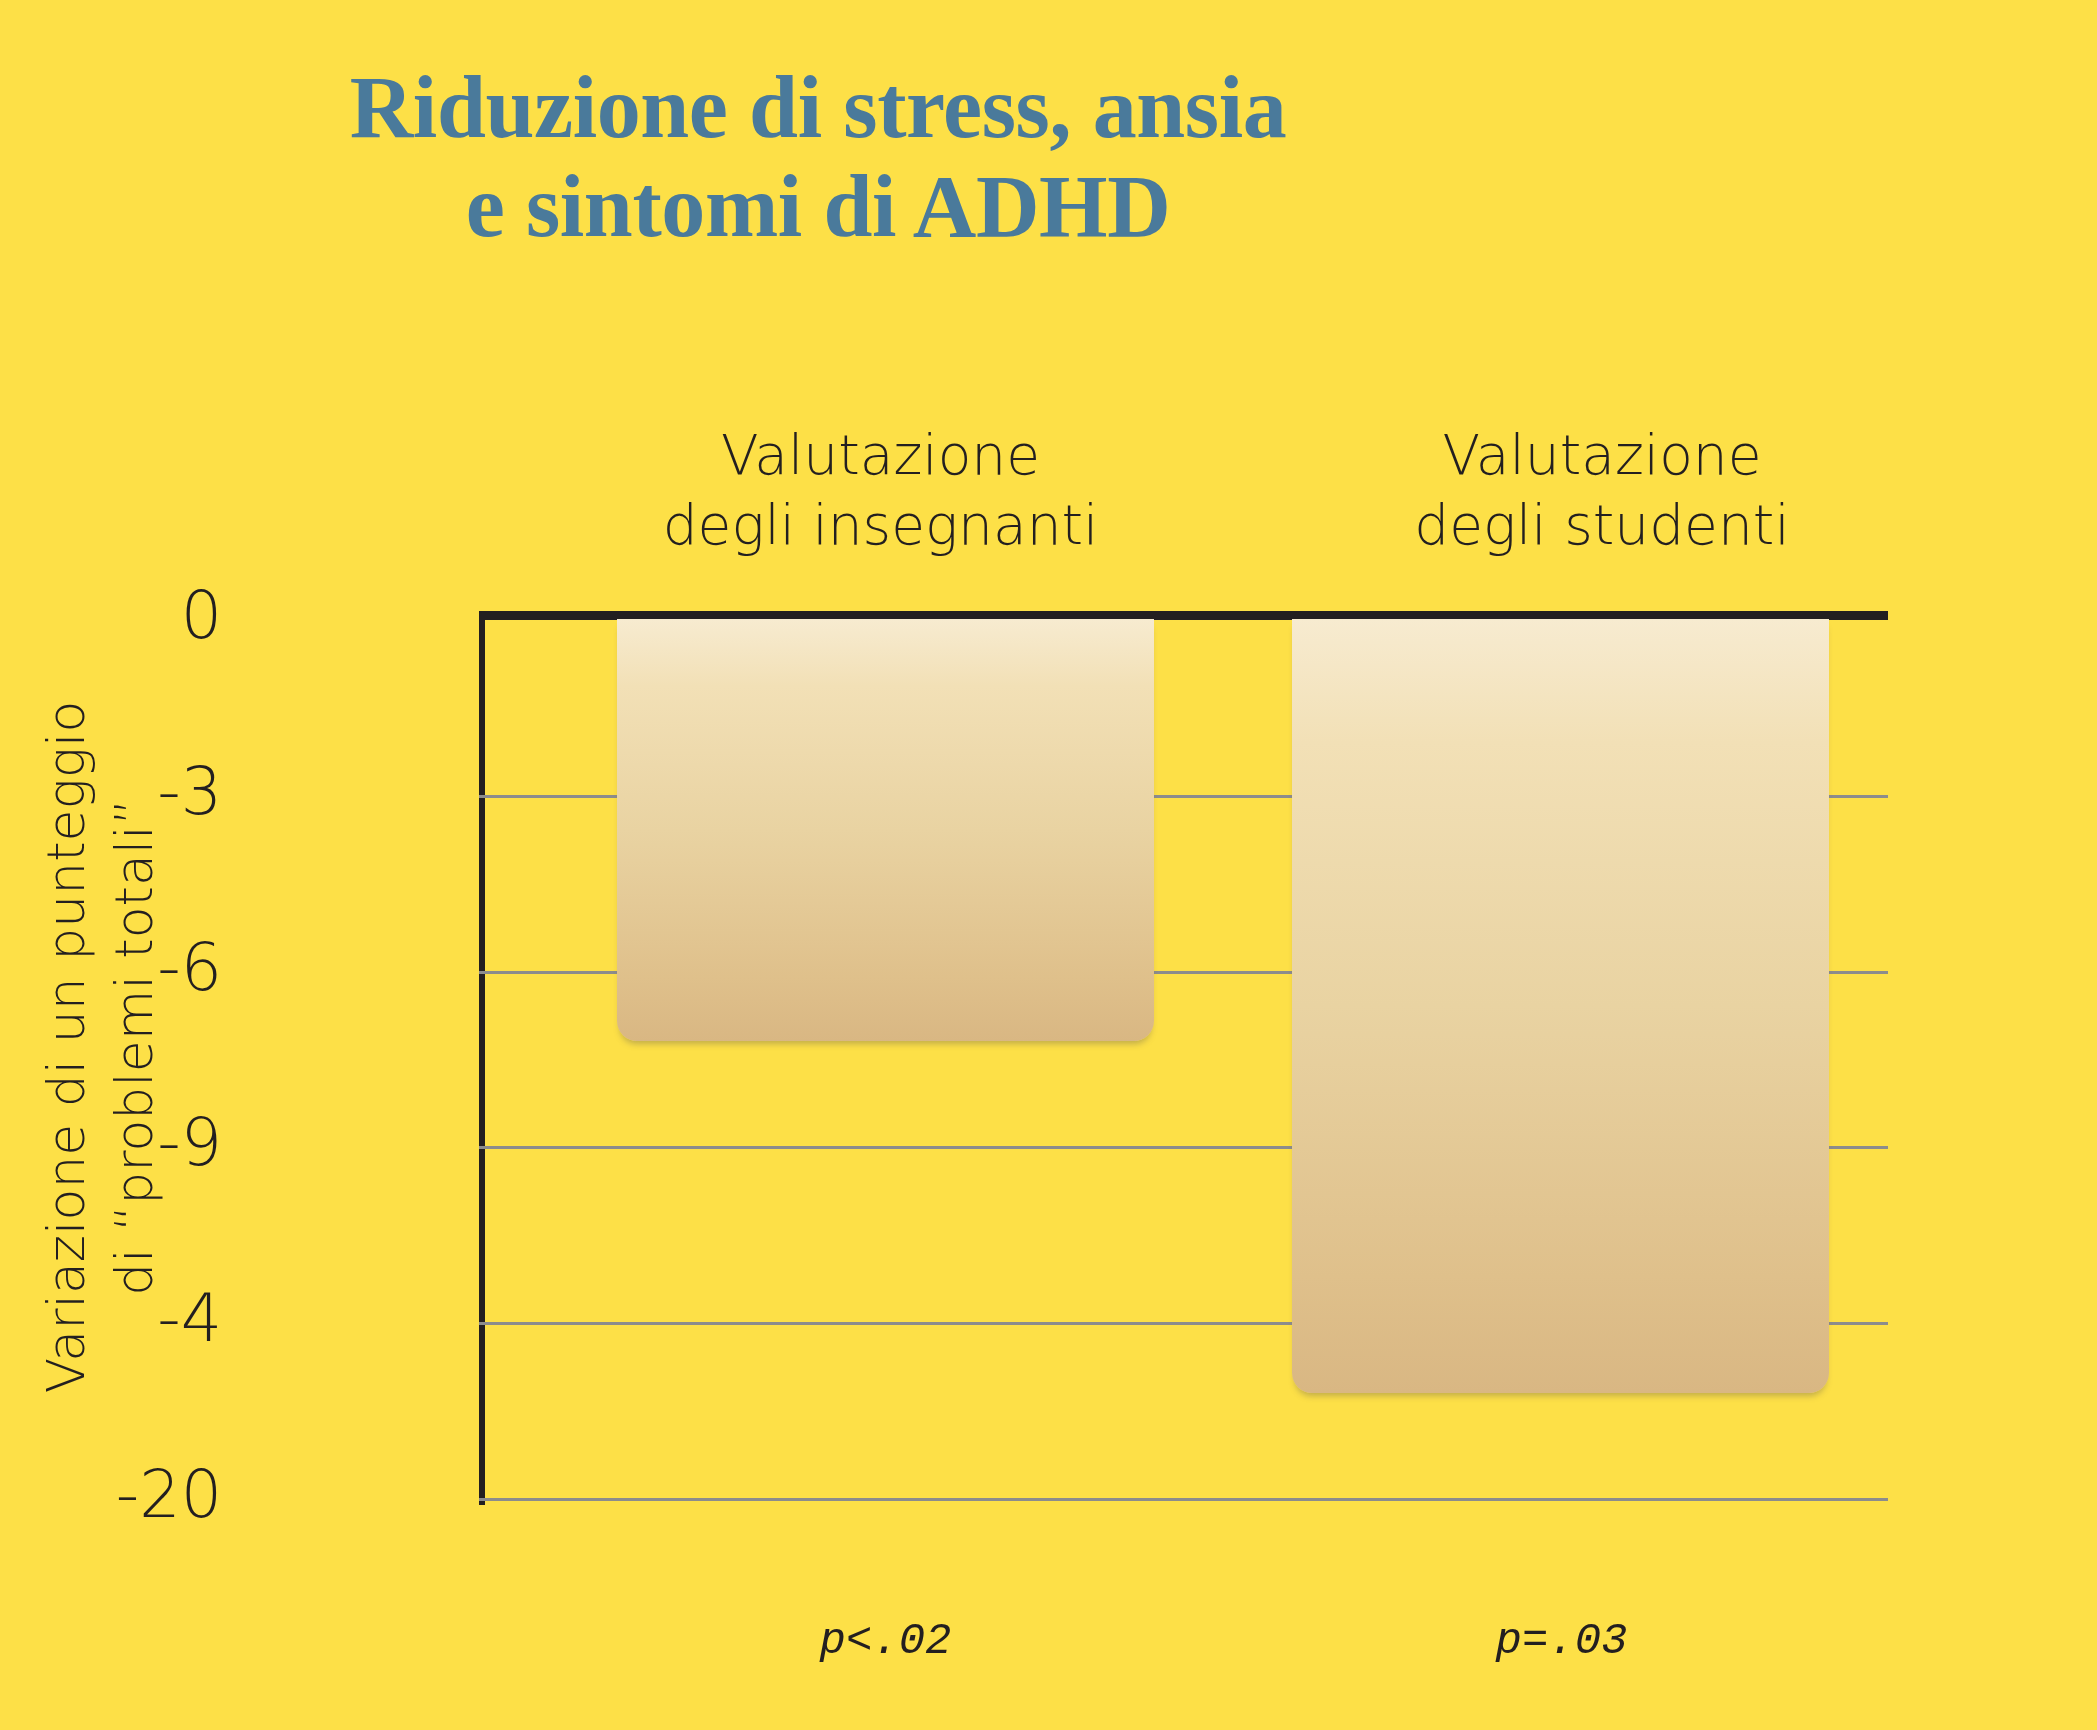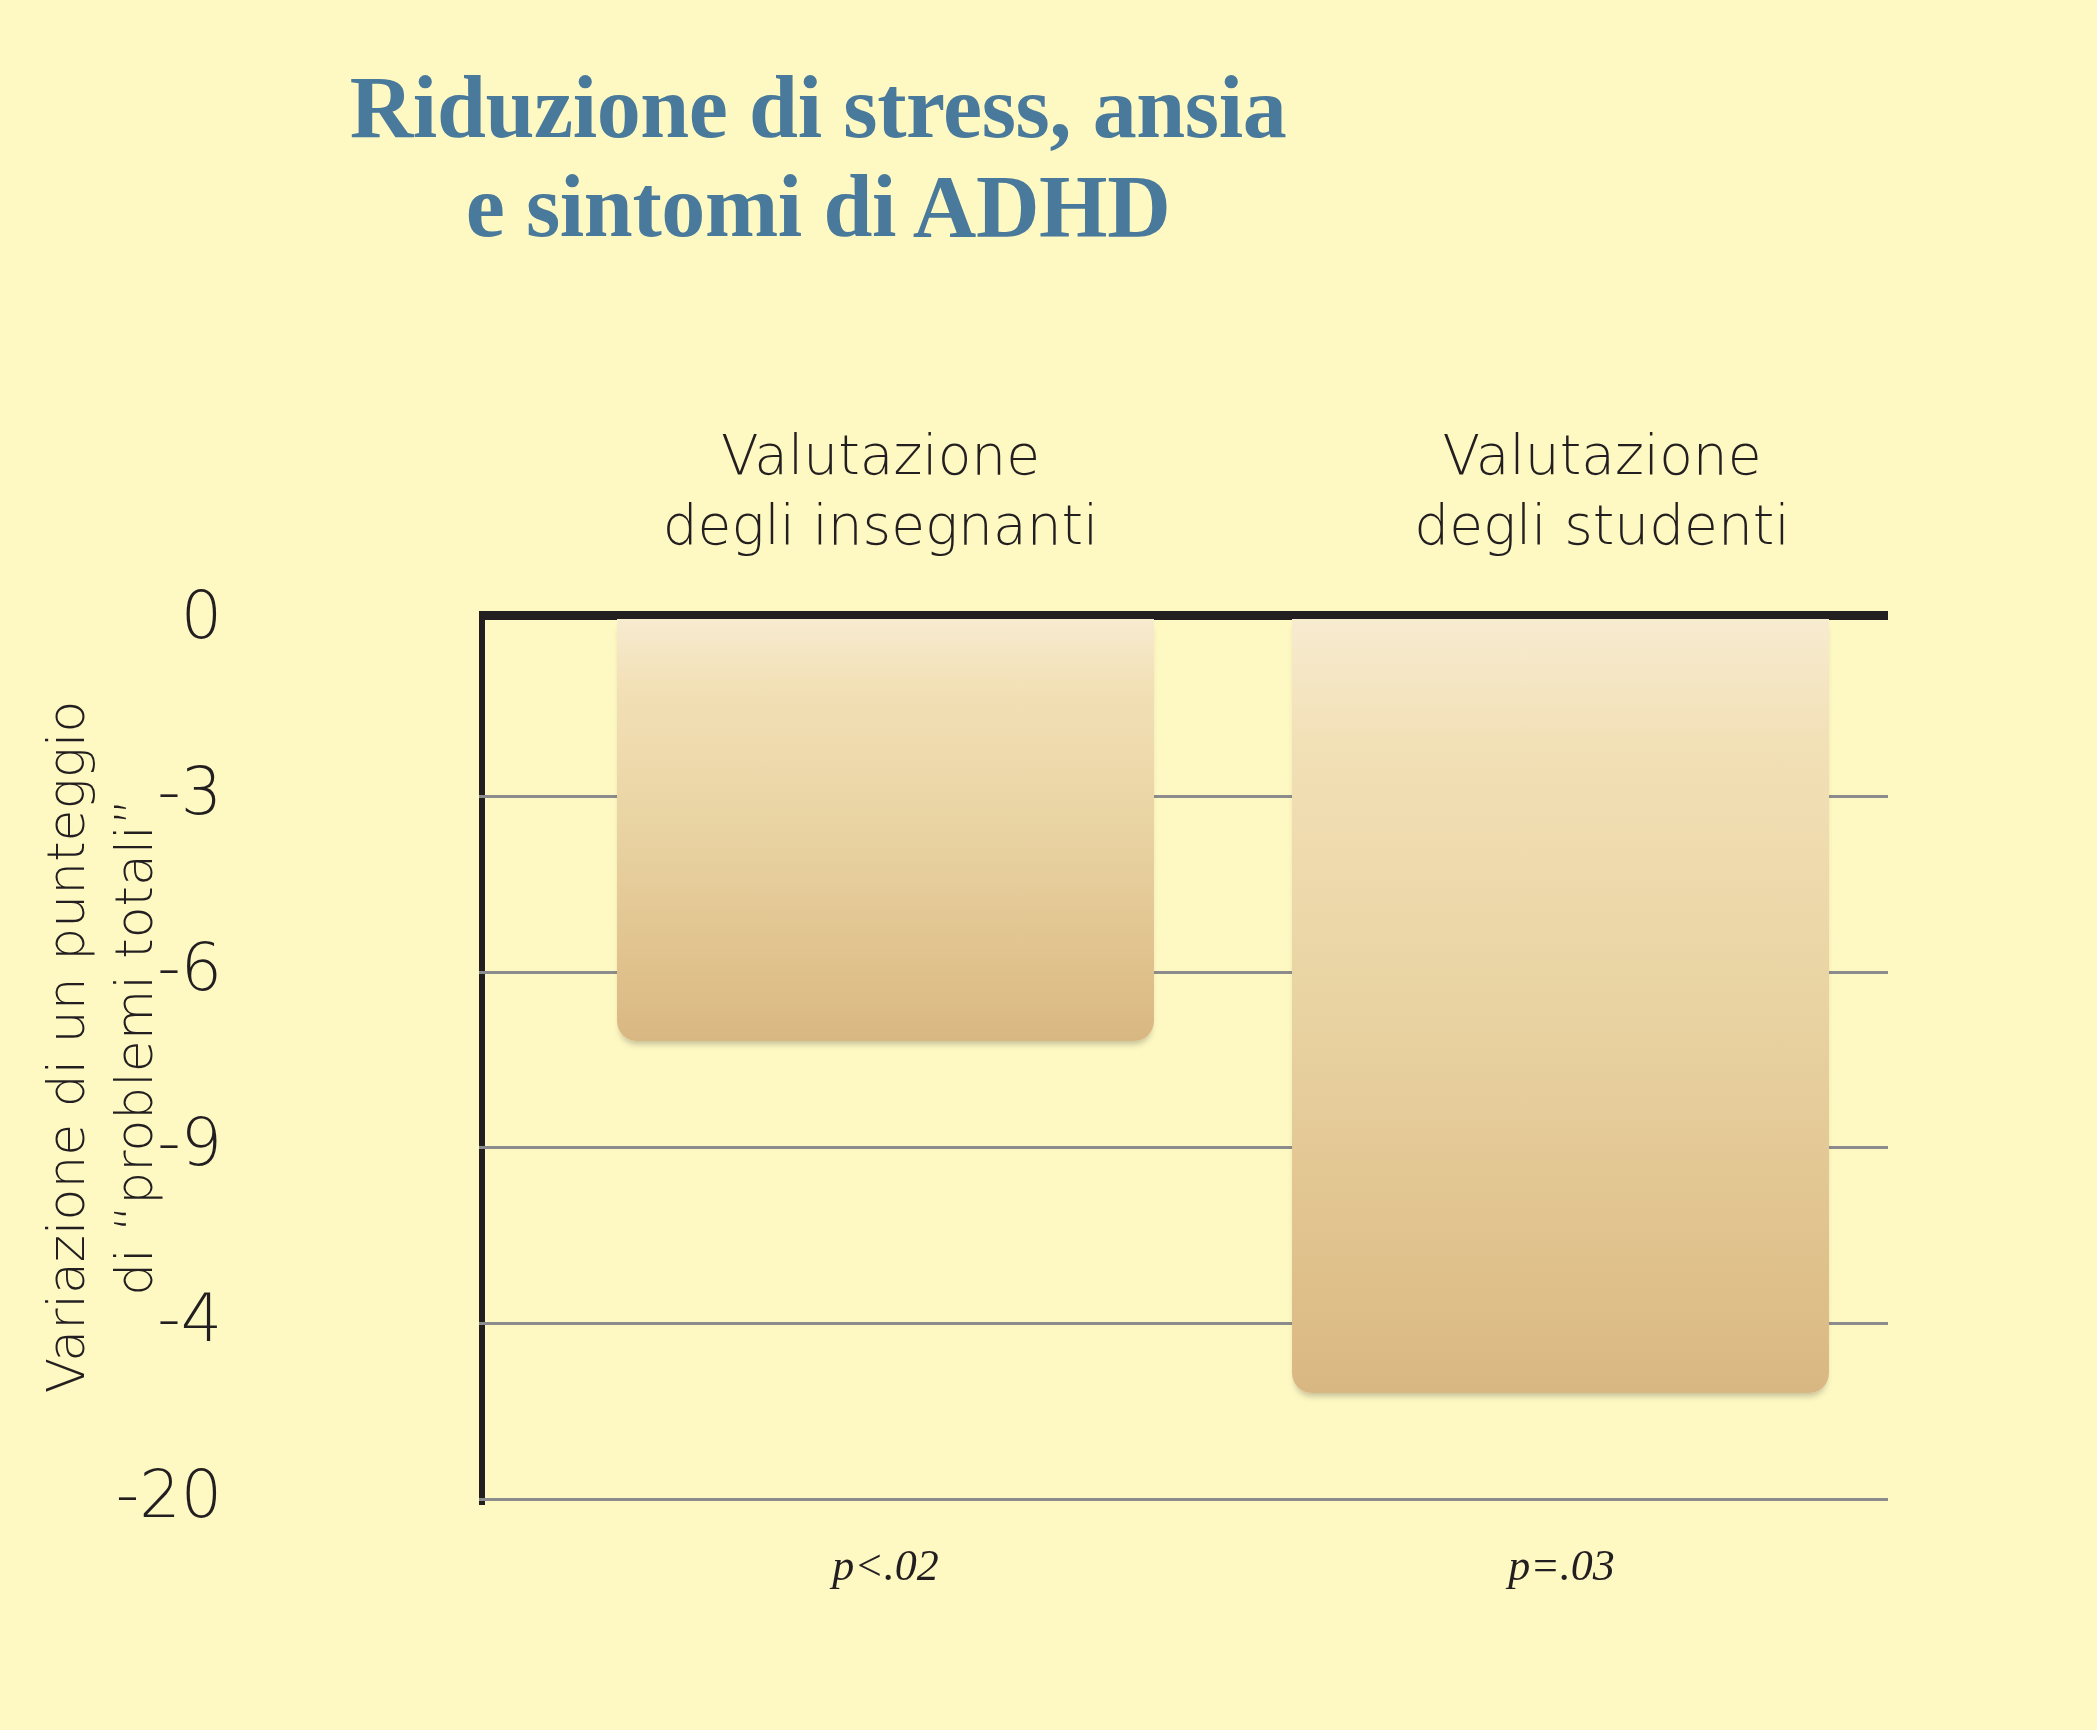--- a/index.html
+++ b/index.html
@@ -5,21 +5,21 @@
 <style>
   html, body {
     margin: 0;
     padding: 0;
     background: #ffffff;
   }
   #page {
     position: relative;
     width: 2097px;
     height: 1730px;
-    background: #fef9c3;
+    background: #fde047;
     overflow: hidden;
     font-family: "DejaVu Sans", sans-serif;
   }
 
   
   #chart-title {
     position: absolute;
     left: 0;
     top: 59px;
     width: 1636px;
@@ -123,23 +123,23 @@
     position: absolute;
     top: 0;
     border-radius: 0 0 20px 20px;
     background: linear-gradient(to bottom, #F7EBD0 0%, #F2E0B6 16%, #E9D3A2 50%, #DFC08B 85%, #D9B783 100%);
     box-shadow: 0 5.9px 6.7px -3.4px rgba(100, 92, 80, 0.38);
   }
 
   
   .p-value {
     position: absolute;
-    top: 1540px;
+    top: 1616px;
     text-align: center;
-    font-family: Liberation Serif, serif;
+    font-family: Liberation Mono, monospace;
     font-style: italic;
     font-size: 44px;
     color: #231F20;
   }
   #p-value-teachers { left: 617px; width: 537px; }
   #p-value-students { left: 1293px; width: 537px; }
 </style>
 </head>
 <body>
 

